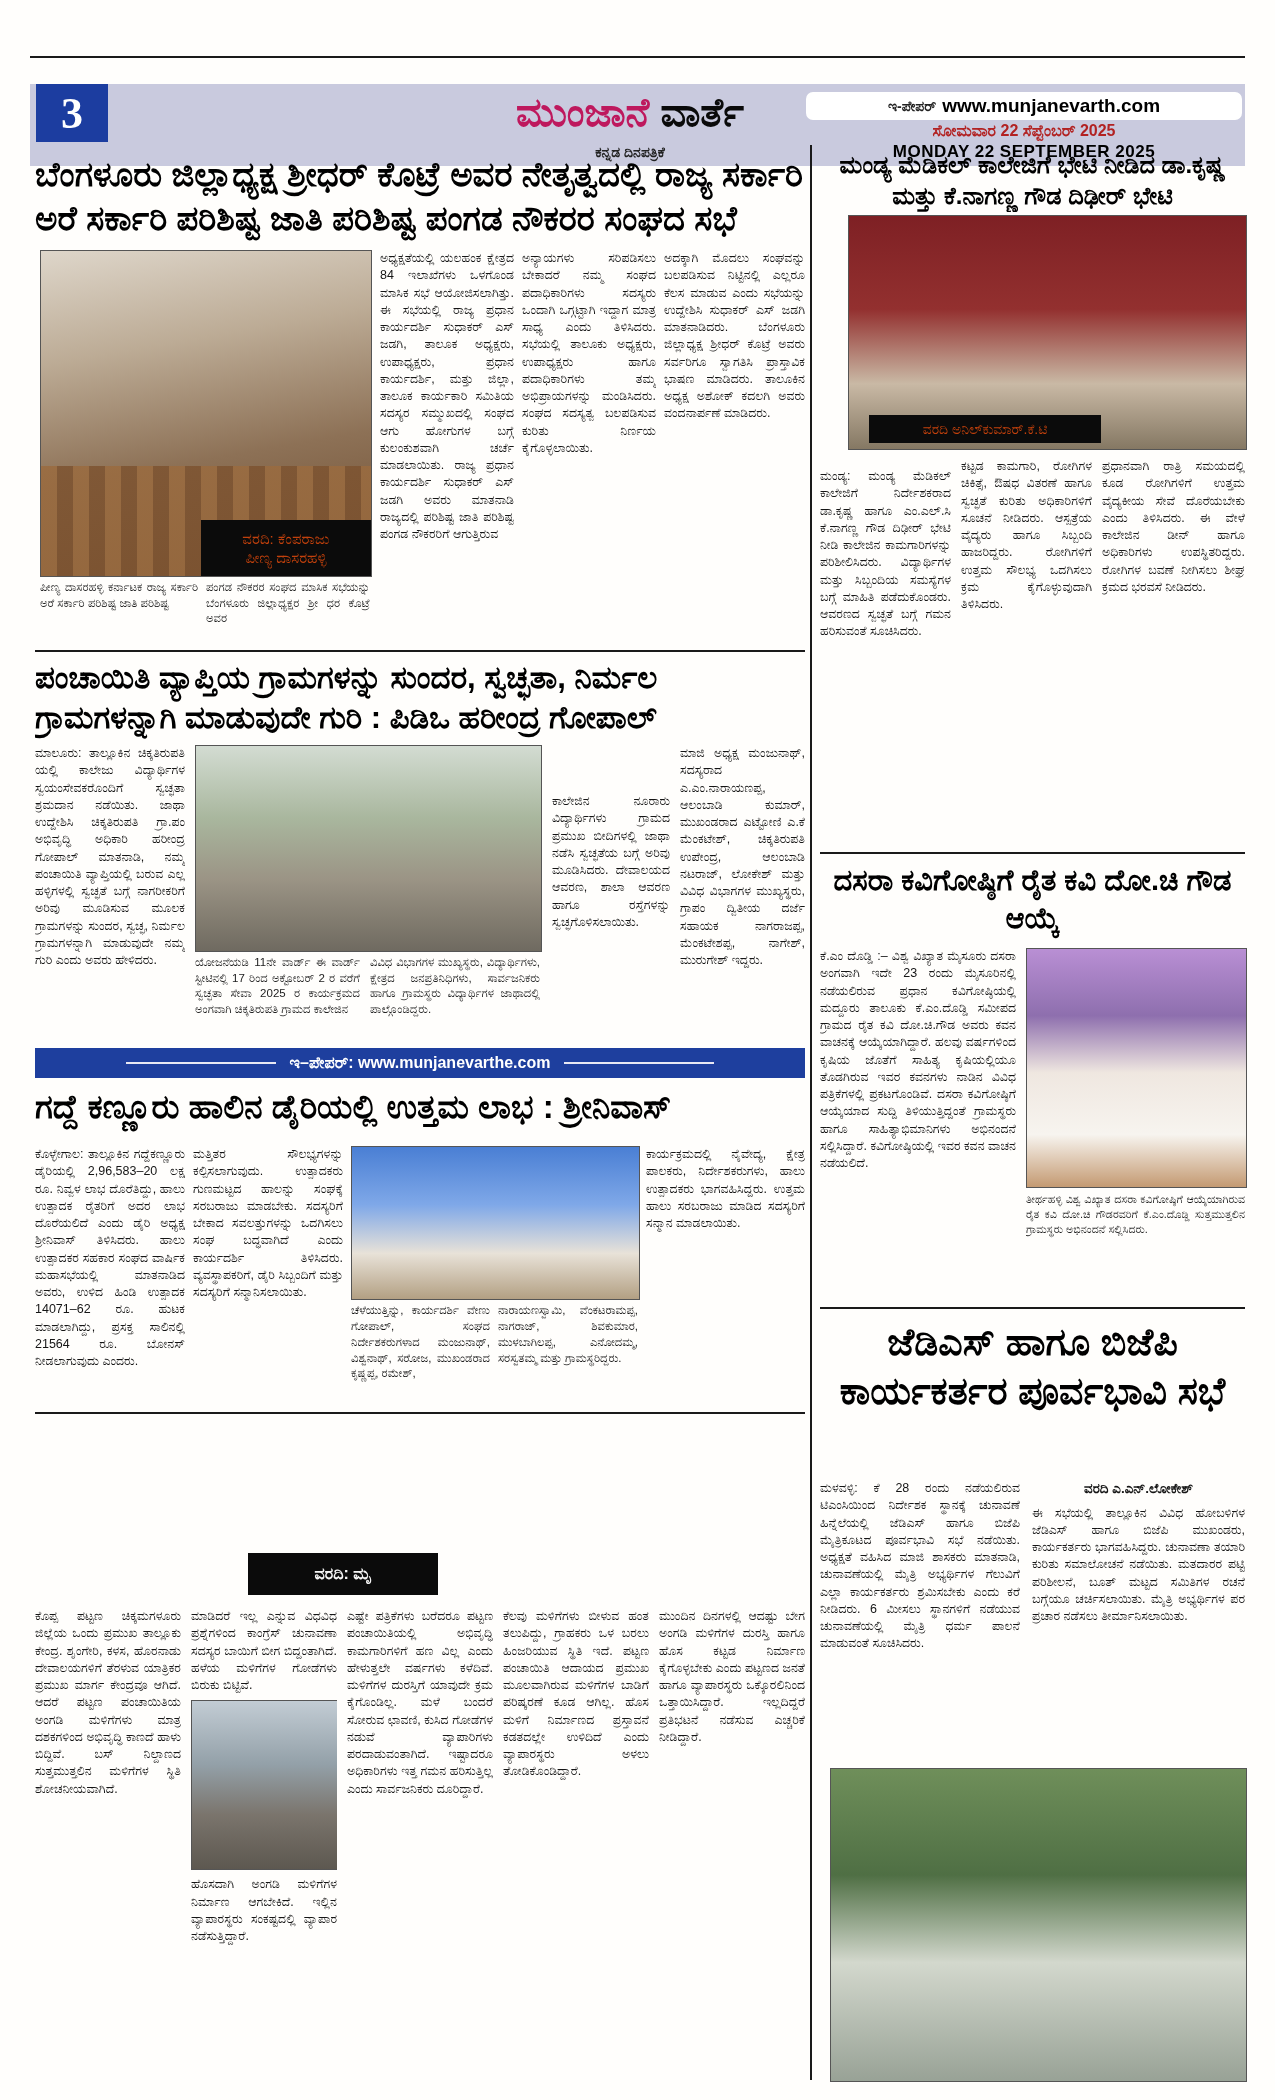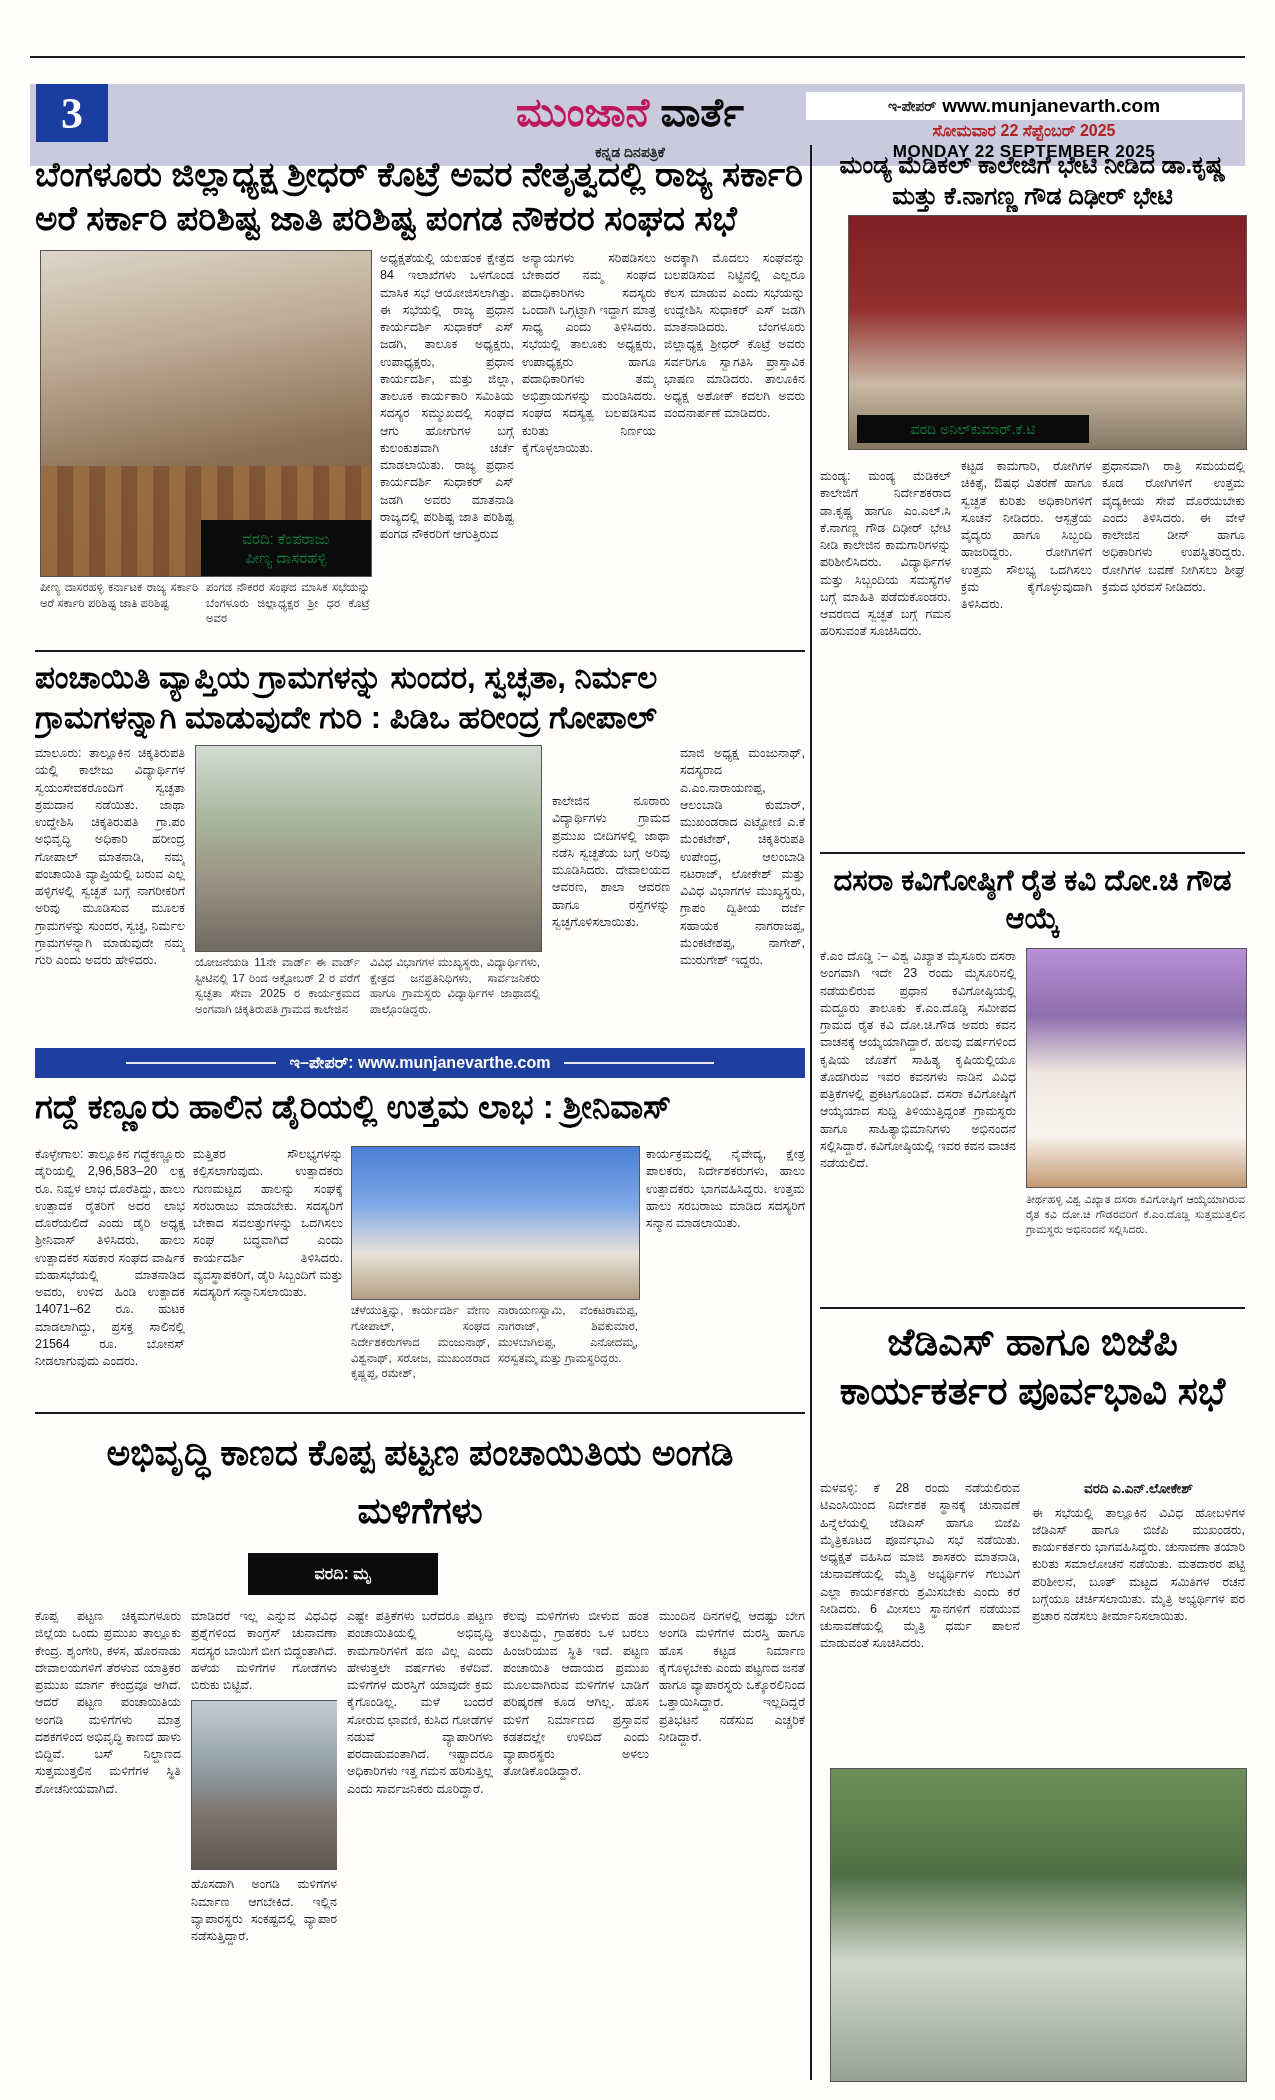--- a/index.html
+++ b/index.html
@@ -8,42 +8,42 @@
   .rule-h{position:absolute;background:#1a1a1a;height:2px;}
   .rule-v{position:absolute;background:#1a1a1a;width:2px;}
   
   .band{position:absolute;background:#c9cade;}
   .pagebox{position:absolute;background:#1c3da0;color:#fff;display:flex;align-items:center;justify-content:center;
            font-size:44px;font-weight:bold;font-family:"Liberation Serif","DejaVu Serif",serif;}
   .masthead{position:absolute;text-align:center;font-weight:bold;font-size:40px;line-height:1.1;white-space:nowrap;overflow:hidden;}
   .masthead .red{color:#be185d;}
   .masthead .blk{color:#0a0a0a;}
   .tagline{position:absolute;text-align:center;font-size:14px;font-weight:bold;color:#222;}
-  .whitebox{position:absolute;background:#ffffff;display:flex;align-items:center;justify-content:center;gap:6px;overflow:hidden;}
+  .whitebox{position:absolute;background:#ffffff;display:flex;align-items:center;justify-content:center;gap:6px;overflow:hidden;border-radius:7px;}
   .whitebox .lbl{font-size:14px;font-weight:bold;color:#222;}
   .whitebox .url{font-size:19px;font-weight:bold;color:#000;}
   .date-kn{position:absolute;text-align:center;font-size:16px;font-weight:bold;color:#b22222;}
   .date-en{position:absolute;text-align:center;font-size:17px;font-weight:bold;color:#000;letter-spacing:.5px;}
   
   .headline{position:absolute;font-weight:bold;color:#000;overflow:hidden;}
   .bodytext{position:absolute;font-size:12.5px;line-height:1.38;text-align:justify;color:#151515;overflow:hidden;}
   .caption{position:absolute;font-size:11.5px;line-height:1.35;text-align:justify;font-weight:normal;color:#222;overflow:hidden;}
   
   .photo{position:absolute;overflow:hidden;border:1px solid #555;}
   .photo .floor{position:absolute;left:0;right:0;bottom:0;height:34%;
       background:repeating-linear-gradient(90deg,#9a6b3f 0 16px,#7d5330 16px 32px);opacity:.85;}
   .ph-group{background:linear-gradient(170deg,#ded6ca 0%,#bcab95 30%,#8d7156 62%,#6b4a2e 100%);}
   .ph-meeting{background:linear-gradient(180deg,#7e2024 0%,#93302f 40%,#c9b9a5 72%,#857863 100%);}
   .ph-jatha{background:linear-gradient(180deg,#d3dcd2 0%,#a9b79e 35%,#9b9485 65%,#6f6a60 100%);}
   .ph-poet{background:linear-gradient(180deg,#b98fd4 0%,#8e6fae 28%,#efe7e0 52%,#f7f4ef 78%,#c49a72 100%);}
   .ph-dairy{background:linear-gradient(180deg,#4a7fd4 0%,#7fa8e8 38%,#e8e2d8 70%,#b3a083 100%);}
   .ph-street{background:linear-gradient(180deg,#c2ccd4 0%,#93a0a8 38%,#7a746c 68%,#5d5850 100%);}
   .ph-outdoor{background:linear-gradient(180deg,#6f8f5a 0%,#4f6f44 34%,#d3d8cd 62%,#98a296 100%);}
-  .ovl{position:absolute;background:#0b0b0b;color:#15803d;text-align:center;display:flex;flex-direction:column;
-       align-items:center;justify-content:center;line-height:1.3;}
+  .ovl{position:absolute;background:#0b0b0b;color:#c2410c;text-align:center;display:flex;flex-direction:column;
+       align-items:center;justify-content:center;line-height:1.3;margin-left:12px;}
   .bylinebox{position:absolute;background:#0b0b0b;color:#f5f5f5;display:flex;align-items:center;justify-content:center;
        font-size:16px;font-weight:bold;}
   
   .banner{position:absolute;background:#1e3f9e;color:#fff;display:flex;align-items:center;justify-content:center;gap:14px;
           font-size:16px;font-weight:bold;}
   .banner .line{height:2px;background:#e8e8f4;flex:0 0 150px;}
   .colflow{display:flex;flex-direction:column;gap:6px;}
   .colflow .inphoto{position:relative;width:100%;height:168px;flex:0 0 auto;}
   .jds-byline{font-size:13.5px;font-weight:bold;text-align:center;margin-bottom:6px;}
 </style>
@@ -114,21 +114,20 @@
 
   <div class="headline" style="left:35px;top:1086px;width:770px;height:52px;font-size:33px;line-height:1.3;">ಗದ್ದೆ ಕಣ್ಣೂರು ಹಾಲಿನ ಡೈರಿಯಲ್ಲಿ ಉತ್ತಮ ಲಾಭ : ಶ್ರೀನಿವಾಸ್</div>
   <div class="bodytext" style="left:35px;top:1146px;width:150px;height:262px;">ಕೊಳ್ಳೇಗಾಲ: ತಾಲ್ಲೂಕಿನ ಗದ್ದೆಕಣ್ಣೂರು ಡೈರಿಯಲ್ಲಿ 2,96,583–20 ಲಕ್ಷ ರೂ. ನಿವ್ವಳ ಲಾಭ ದೊರೆತಿದ್ದು, ಹಾಲು ಉತ್ಪಾದಕ ರೈತರಿಗೆ ಅದರ ಲಾಭ ದೊರೆಯಲಿದೆ ಎಂದು ಡೈರಿ ಅಧ್ಯಕ್ಷ ಶ್ರೀನಿವಾಸ್ ತಿಳಿಸಿದರು. ಹಾಲು ಉತ್ಪಾದಕರ ಸಹಕಾರ ಸಂಘದ ವಾರ್ಷಿಕ ಮಹಾಸಭೆಯಲ್ಲಿ ಮಾತನಾಡಿದ ಅವರು, ಉಳಿದ ಹಿಂಡಿ ಉತ್ಪಾದಕ 14071–62 ರೂ. ಹುಟಕ ಮಾಡಲಾಗಿದ್ದು, ಪ್ರಸಕ್ತ ಸಾಲಿನಲ್ಲಿ 21564 ರೂ. ಬೋನಸ್ ನೀಡಲಾಗುವುದು ಎಂದರು.</div>
   <div class="bodytext" style="left:193px;top:1146px;width:150px;height:262px;">ಮತ್ತಿತರ ಸೌಲಭ್ಯಗಳನ್ನು ಕಲ್ಪಿಸಲಾಗುವುದು. ಉತ್ಪಾದಕರು ಗುಣಮಟ್ಟದ ಹಾಲನ್ನು ಸಂಘಕ್ಕೆ ಸರಬರಾಜು ಮಾಡಬೇಕು. ಸದಸ್ಯರಿಗೆ ಬೇಕಾದ ಸವಲತ್ತುಗಳನ್ನು ಒದಗಿಸಲು ಸಂಘ ಬದ್ಧವಾಗಿದೆ ಎಂದು ಕಾರ್ಯದರ್ಶಿ ತಿಳಿಸಿದರು. ವ್ಯವಸ್ಥಾಪಕರಿಗೆ, ಡೈರಿ ಸಿಬ್ಬಂದಿಗೆ ಮತ್ತು ಸದಸ್ಯರಿಗೆ ಸನ್ಮಾನಿಸಲಾಯಿತು.</div>
   <div class="photo ph-dairy" style="left:351px;top:1146px;width:287px;height:152px;"></div>
   <div class="bodytext" style="left:351px;top:1303px;width:139px;height:105px;font-size:11.5px;">ಚೆಳೆಯುತ್ತಿನ್ನು, ಕಾರ್ಯದರ್ಶಿ ವೇಣು ಗೋಪಾಲ್, ಸಂಘದ ನಿರ್ದೇಶಕರುಗಳಾದ ಮಂಜುನಾಥ್, ವಿಶ್ವನಾಥ್, ಸರೋಜ, ಮುಖಂಡರಾದ ಕೃಷ್ಣಪ್ಪ, ರಮೇಶ್,</div>
   <div class="bodytext" style="left:498px;top:1303px;width:140px;height:105px;font-size:11.5px;">ನಾರಾಯಣಸ್ವಾಮಿ, ವೆಂಕಟರಾಮಪ್ಪ, ನಾಗರಾಜ್, ಶಿವಕುಮಾರ, ಮುಳಬಾಗಿಲಪ್ಪ, ಎನೋದಮ್ಮ, ಸರಸ್ವತಮ್ಮ ಮತ್ತು ಗ್ರಾಮಸ್ಥರಿದ್ದರು.</div>
   <div class="bodytext" style="left:646px;top:1146px;width:159px;height:262px;">ಕಾರ್ಯಕ್ರಮದಲ್ಲಿ ನೈವೇದ್ಯ, ಕ್ಷೇತ್ರ ಪಾಲಕರು, ನಿರ್ದೇಶಕರುಗಳು, ಹಾಲು ಉತ್ಪಾದಕರು ಭಾಗವಹಿಸಿದ್ದರು. ಉತ್ತಮ ಹಾಲು ಸರಬರಾಜು ಮಾಡಿದ ಸದಸ್ಯರಿಗೆ ಸನ್ಮಾನ ಮಾಡಲಾಯಿತು.</div>
 
   <div class="rule-h" style="left:35px;top:1412px;width:770px;"></div>
-  <div class="headline" style="left:55px;top:1424px;width:730px;height:122px;font-size:36px;line-height:1.6;text-align:center;">ಅಭಿವೃದ್ಧಿ ಕಾಣದ ಕೊಪ್ಪ ಪಟ್ಟಣ ಪಂಚಾಯಿತಿಯ ಅಂಗಡಿ ಮಳಿಗೆಗಳು</div>
   <div class="bylinebox" style="left:248px;top:1553px;width:190px;height:42px;">ವರದಿ: ಮೃ</div>
   <div class="bodytext" style="left:35px;top:1608px;width:146px;height:472px;">ಕೊಪ್ಪ ಪಟ್ಟಣ ಚಿಕ್ಕಮಗಳೂರು ಜಿಲ್ಲೆಯ ಒಂದು ಪ್ರಮುಖ ತಾಲ್ಲೂಕು ಕೇಂದ್ರ. ಶೃಂಗೇರಿ, ಕಳಸ, ಹೊರನಾಡು ದೇವಾಲಯಗಳಿಗೆ ತೆರಳುವ ಯಾತ್ರಿಕರ ಪ್ರಮುಖ ಮಾರ್ಗ ಕೇಂದ್ರವೂ ಆಗಿದೆ. ಆದರೆ ಪಟ್ಟಣ ಪಂಚಾಯಿತಿಯ ಅಂಗಡಿ ಮಳಿಗೆಗಳು ಮಾತ್ರ ದಶಕಗಳಿಂದ ಅಭಿವೃದ್ಧಿ ಕಾಣದೆ ಹಾಳು ಬಿದ್ದಿವೆ. ಬಸ್ ನಿಲ್ದಾಣದ ಸುತ್ತಮುತ್ತಲಿನ ಮಳಿಗೆಗಳ ಸ್ಥಿತಿ ಶೋಚನೀಯವಾಗಿದೆ.</div>
   <div class="bodytext colflow" style="left:191px;top:1608px;width:146px;height:472px;">
     <div>ಮಾಡಿದರೆ ಇಲ್ಲ ಎನ್ನುವ ವಿಧವಿಧ ಪ್ರಶ್ನೆಗಳಿಂದ ಕಾಂಗ್ರೆಸ್ ಚುನಾವಣಾ ಸದಸ್ಯರ ಬಾಯಿಗೆ ಬೀಗ ಬಿದ್ದಂತಾಗಿದೆ. ಹಳೆಯ ಮಳಿಗೆಗಳ ಗೋಡೆಗಳು ಬಿರುಕು ಬಿಟ್ಟಿವೆ.</div>
     <div class="photo ph-street inphoto"></div>
     <div>ಹೊಸದಾಗಿ ಅಂಗಡಿ ಮಳಿಗೆಗಳ ನಿರ್ಮಾಣ ಆಗಬೇಕಿದೆ. ಇಲ್ಲಿನ ವ್ಯಾಪಾರಸ್ಥರು ಸಂಕಷ್ಟದಲ್ಲಿ ವ್ಯಾಪಾರ ನಡೆಸುತ್ತಿದ್ದಾರೆ.</div>
   </div>
   <div class="bodytext" style="left:347px;top:1608px;width:146px;height:472px;">ಎಷ್ಟೇ ಪತ್ರಿಕೆಗಳು ಬರೆದರೂ ಪಟ್ಟಣ ಪಂಚಾಯಿತಿಯಲ್ಲಿ ಅಭಿವೃದ್ಧಿ ಕಾಮಗಾರಿಗಳಿಗೆ ಹಣ ವಿಲ್ಲ ಎಂದು ಹೇಳುತ್ತಲೇ ವರ್ಷಗಳು ಕಳೆದಿವೆ. ಮಳಿಗೆಗಳ ದುರಸ್ತಿಗೆ ಯಾವುದೇ ಕ್ರಮ ಕೈಗೊಂಡಿಲ್ಲ. ಮಳೆ ಬಂದರೆ ಸೋರುವ ಛಾವಣಿ, ಕುಸಿದ ಗೋಡೆಗಳ ನಡುವೆ ವ್ಯಾಪಾರಿಗಳು ಪರದಾಡುವಂತಾಗಿದೆ. ಇಷ್ಟಾದರೂ ಅಧಿಕಾರಿಗಳು ಇತ್ತ ಗಮನ ಹರಿಸುತ್ತಿಲ್ಲ ಎಂದು ಸಾರ್ವಜನಿಕರು ದೂರಿದ್ದಾರೆ.</div>
   <div class="bodytext" style="left:503px;top:1608px;width:146px;height:472px;">ಕೆಲವು ಮಳಿಗೆಗಳು ಬೀಳುವ ಹಂತ ತಲುಪಿದ್ದು, ಗ್ರಾಹಕರು ಒಳ ಬರಲು ಹಿಂಜರಿಯುವ ಸ್ಥಿತಿ ಇದೆ. ಪಟ್ಟಣ ಪಂಚಾಯಿತಿ ಆದಾಯದ ಪ್ರಮುಖ ಮೂಲವಾಗಿರುವ ಮಳಿಗೆಗಳ ಬಾಡಿಗೆ ಪರಿಷ್ಕರಣೆ ಕೂಡ ಆಗಿಲ್ಲ. ಹೊಸ ಮಳಿಗೆ ನಿರ್ಮಾಣದ ಪ್ರಸ್ತಾವನೆ ಕಡತದಲ್ಲೇ ಉಳಿದಿದೆ ಎಂದು ವ್ಯಾಪಾರಸ್ಥರು ಅಳಲು ತೋಡಿಕೊಂಡಿದ್ದಾರೆ.</div>
   <div class="bodytext" style="left:659px;top:1608px;width:146px;height:472px;">ಮುಂದಿನ ದಿನಗಳಲ್ಲಿ ಆದಷ್ಟು ಬೇಗ ಅಂಗಡಿ ಮಳಿಗೆಗಳ ದುರಸ್ತಿ ಹಾಗೂ ಹೊಸ ಕಟ್ಟಡ ನಿರ್ಮಾಣ ಕೈಗೊಳ್ಳಬೇಕು ಎಂದು ಪಟ್ಟಣದ ಜನತೆ ಹಾಗೂ ವ್ಯಾಪಾರಸ್ಥರು ಒಕ್ಕೊರಲಿನಿಂದ ಒತ್ತಾಯಿಸಿದ್ದಾರೆ. ಇಲ್ಲದಿದ್ದರೆ ಪ್ರತಿಭಟನೆ ನಡೆಸುವ ಎಚ್ಚರಿಕೆ ನೀಡಿದ್ದಾರೆ.</div>

